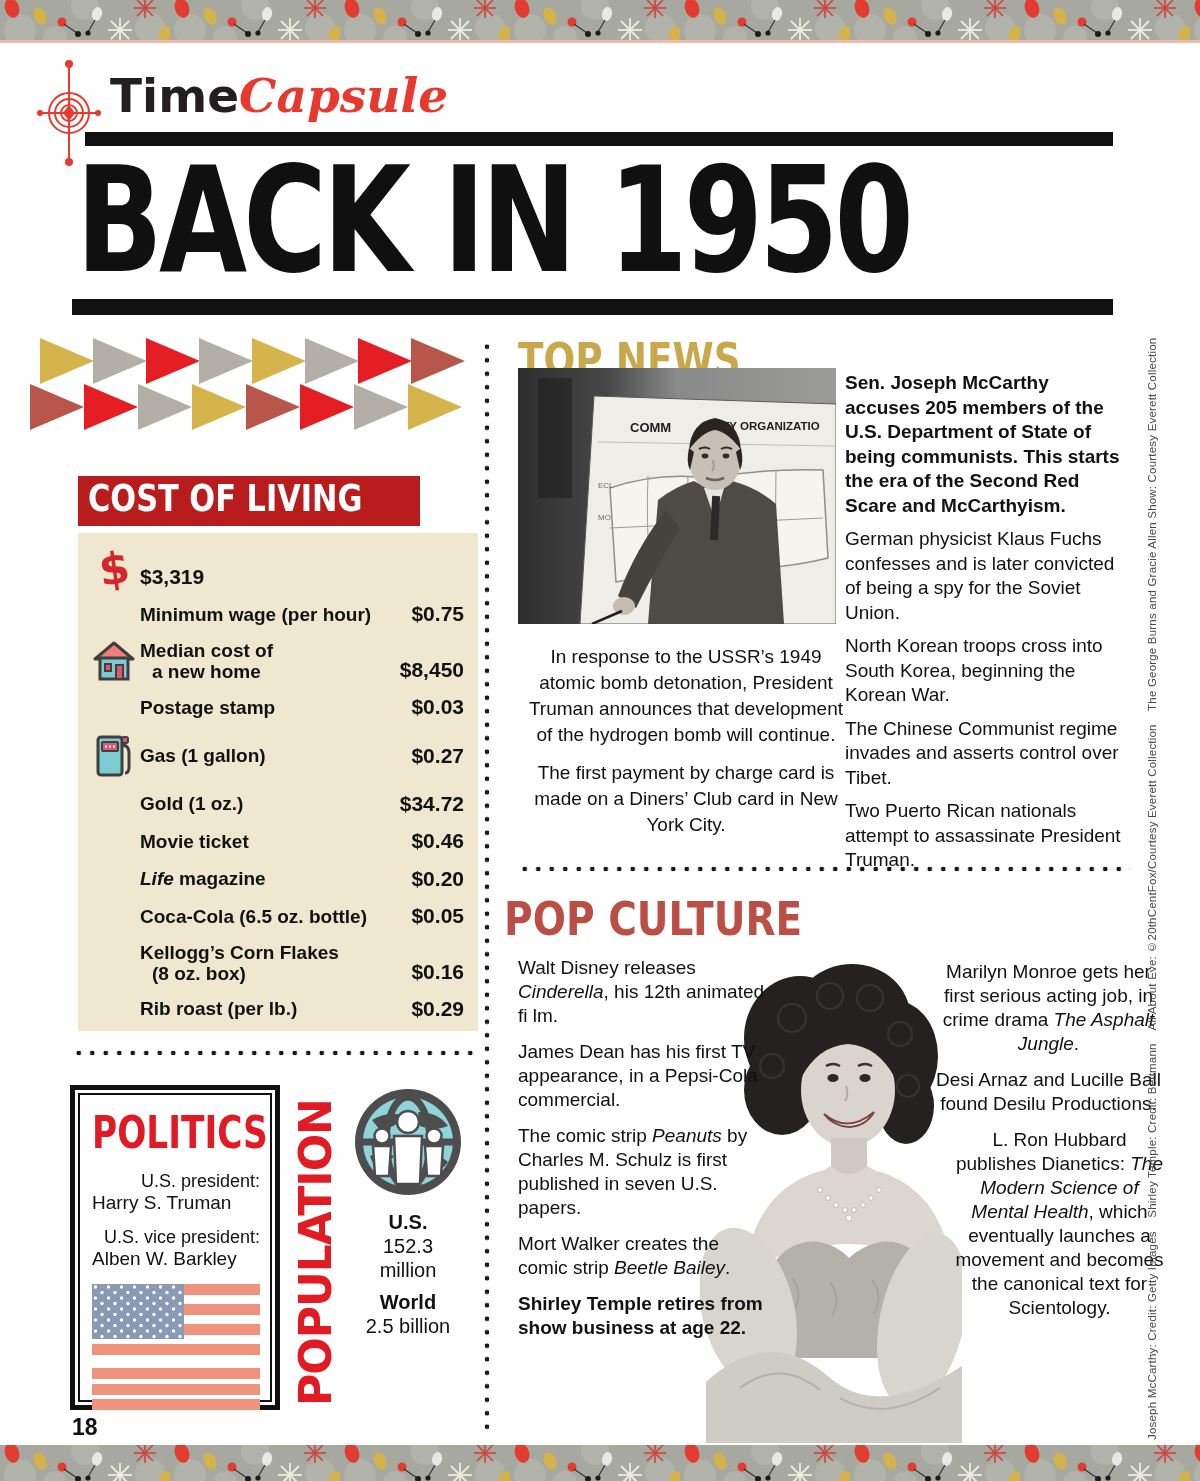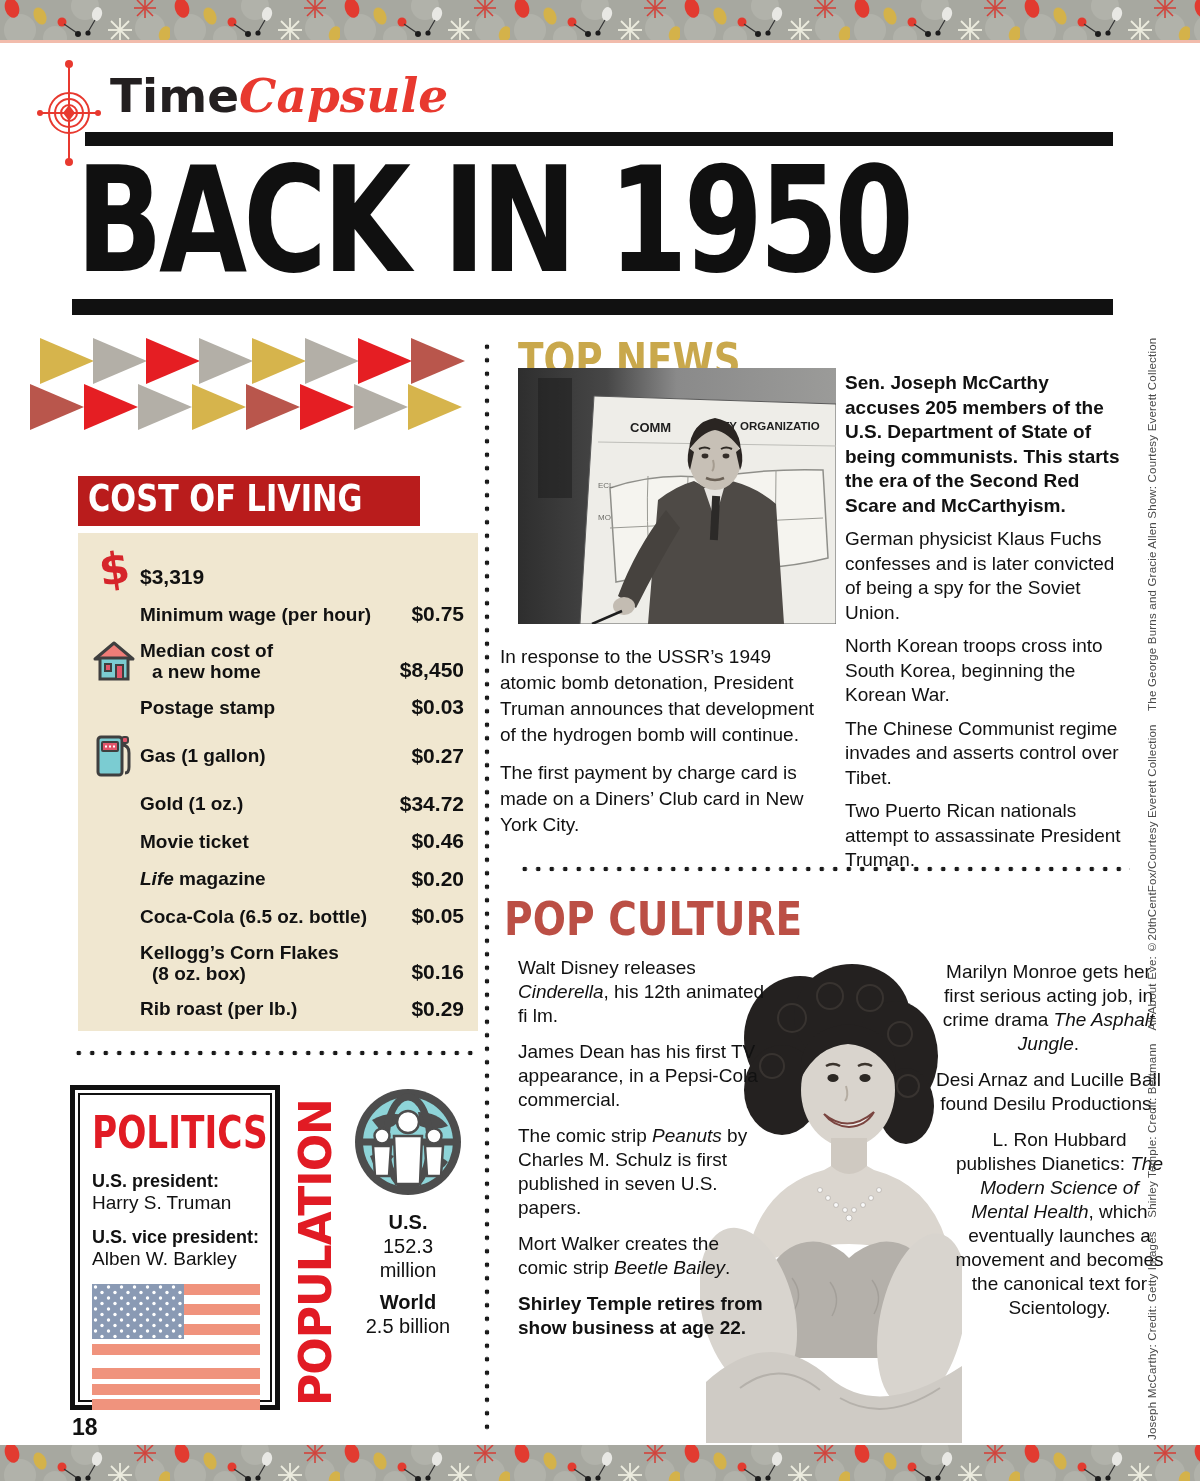--- a/index.html
+++ b/index.html
@@ -54,42 +54,42 @@
          background-size:13.5px 6px;}
   .hdots-left{left:72px;top:1050px;width:408px;}
   .hdots-mid{left:518px;top:866px;width:612px;}
 
   
   .tn-head{position:absolute;left:518px;top:334px;color:#c9a84c;font-size:44px;}
   .tn-head .disp{transform:scaleX(0.85);}
   .photo-mccarthy{position:absolute;left:518px;top:368px;width:325px;height:256px;}
   .news-col{position:absolute;font-size:19px;line-height:24.5px;color:#111;}
   .news-col p{margin:0 8px 9px 0;}
-  .tn-left{left:500px;top:644px;width:320px;line-height:26px;}
+  .tn-left{left:526px;top:644px;width:320px;line-height:26px;text-align:center;}
   .tn-left p{margin:0 0 12px 0;}
   .tn-right{left:845px;top:371px;width:292px;}
   .tn-right p.lead{font-weight:bold;}
 
   
   .pc-head{position:absolute;left:504px;top:892px;color:#bb4f45;font-size:46px;}
   .pc-head .disp{transform:scaleX(0.85);}
   .pc-left{left:518px;top:956px;width:250px;font-size:19px;line-height:24px;}
   .pc-left p{margin:0 0 12px 0;}
   .pc-left p.bold{font-weight:bold;}
   .pc-right{left:930px;top:960px;width:237px;text-align:center;font-size:19px;line-height:24px;}
   .pc-right p{margin:0 0 12px 0;}
   .pc-right p.indent{padding-left:22px;}
   .photo-shirley{position:absolute;left:700px;top:938px;width:262px;height:505px;}
 
   
   .politics-box{position:absolute;left:70px;top:1085px;width:210px;height:325px;border:5px solid #111;box-sizing:border-box;}
   .politics-inner{border:2px solid #111;margin:3px;height:calc(100% - 6px);box-sizing:border-box;padding:12px 10px 0 12px;}
   .pol-head{color:#e11b24;font-size:44px;margin-bottom:12px;}
   .pol-head .disp{transform:scaleX(0.78);}
-  .pol-label{font-weight:bold;font-size:18px;line-height:22px;color:#111;}
+  .pol-label{font-weight:normal;font-size:18px;line-height:22px;color:#111;text-align:right;}
   .pol-name{font-size:19px;line-height:22px;margin-bottom:12px;color:#111;}
   .flag-wrap{margin-top:14px;text-align:center;}
 
   
   .pop-vert{position:absolute;left:290px;top:1088px;height:330px;width:58px;
             writing-mode:vertical-rl;transform:rotate(180deg);
             color:#e11b24;font-family:"DejaVu Sans",sans-serif;font-weight:bold;font-size:44px;letter-spacing:-1px;text-align:center;}
   .globe{position:absolute;left:352px;top:1086px;}
   .pop-stats{position:absolute;left:346px;top:1210px;width:124px;text-align:center;font-size:20px;line-height:24px;color:#111;}
   .pop-stats .b{font-weight:bold;}

